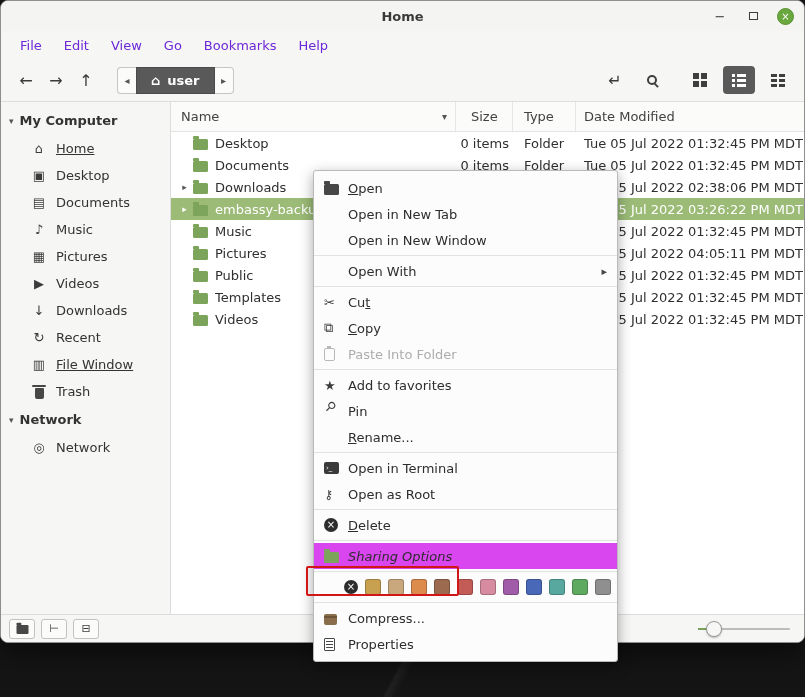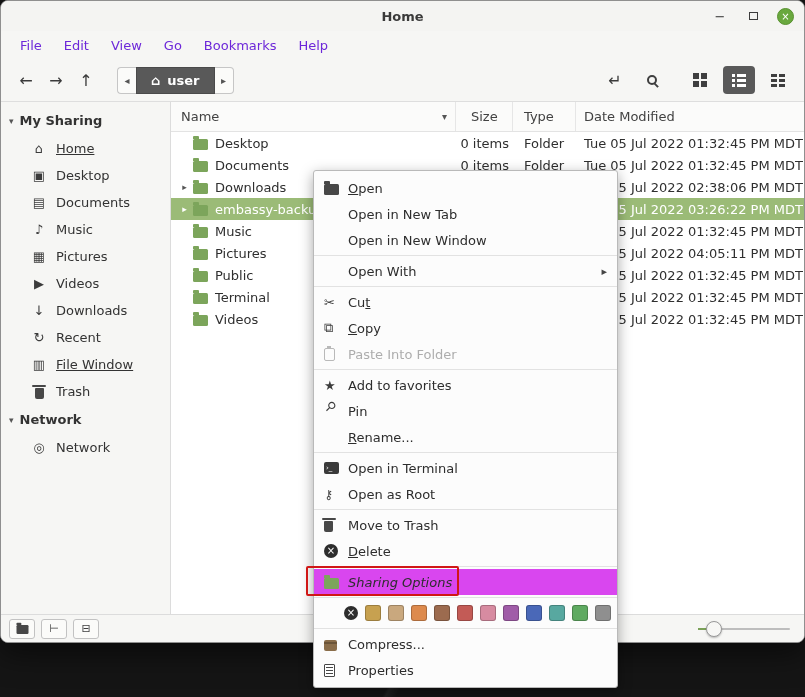--- a/index.html
+++ b/index.html
@@ -201,21 +201,21 @@
             <rect x="8" y="11" width="6" height="3"></rect>
           </svg>
       </button>
     </div>
   </div>
 
   <div class="main">
     <div class="sidebar" id="sidebar">
         <div class="sb-header">
           <span class="sb-exp">▾</span>
-          <span class="sb-htext">My Sharing</span>
+          <span class="sb-htext">My Computer</span>
         </div>
         <div class="sb-item">
           <span class="icon k-home">⌂</span>
           <span class="sb-label ul">Home</span>
         </div>
         <div class="sb-item">
           <span class="icon k-desktop">▣</span>
           <span class="sb-label">Desktop</span>
         </div>
         <div class="sb-item">
@@ -361,21 +361,21 @@
             <div class="cell col-size"></div>
             <div class="cell col-type"></div>
             <div class="cell col-date">Tue 05 Jul 2022 01:32:45 PM MDT</div>
           </div>
           <div class="frow">
             <div class="cell col-name">
               <span class="expander"></span>
               <span class="icon">
                 <span class="i-folder"></span>
               </span>
-              <span class="fname">Terminal</span>
+              <span class="fname">Templates</span>
             </div>
             <div class="cell col-size"></div>
             <div class="cell col-type"></div>
             <div class="cell col-date">Tue 05 Jul 2022 01:32:45 PM MDT</div>
           </div>
           <div class="frow">
             <div class="cell col-name">
               <span class="expander"></span>
               <span class="icon">
                 <span class="i-folder"></span>
@@ -462,26 +462,20 @@
       <span class="mi-icon">
         <span class="i-term"></span>
       </span>
       <span class="mi-label">Open in Terminal</span>
     </div>
     <div class="menu-item">
       <span class="mi-icon k-key">⚷</span>
       <span class="mi-label">Open as Root</span>
     </div>
     <div class="menu-sep"></div>
-    <div class="menu-item">
-      <span class="mi-icon">
-        <span class="i-trash"></span>
-      </span>
-      <span class="mi-label">Move to Trash</span>
-    </div>
     <div class="menu-item">
       <span class="mi-icon">
         <span class="i-circle-x"></span>
       </span>
       <span class="mi-label"><u>D</u>elete</span>
     </div>
     <div class="menu-sep"></div>
     <div class="menu-item highlighted">
       <span class="mi-icon">
         <span class="i-folder"></span>

